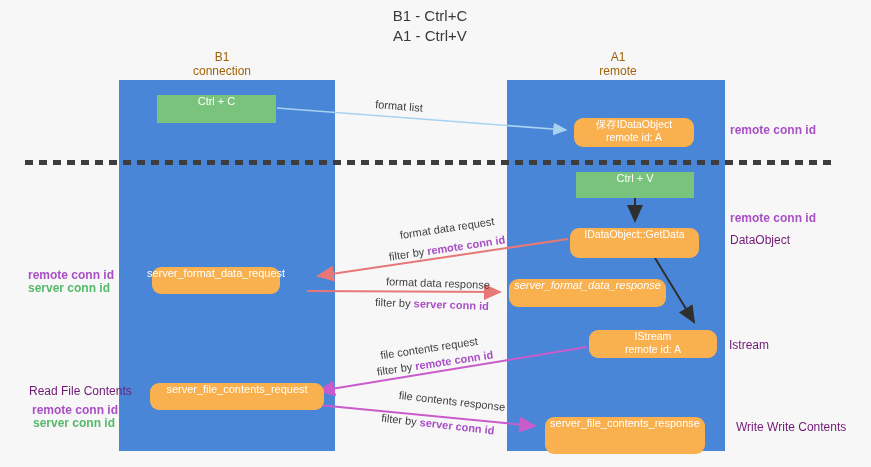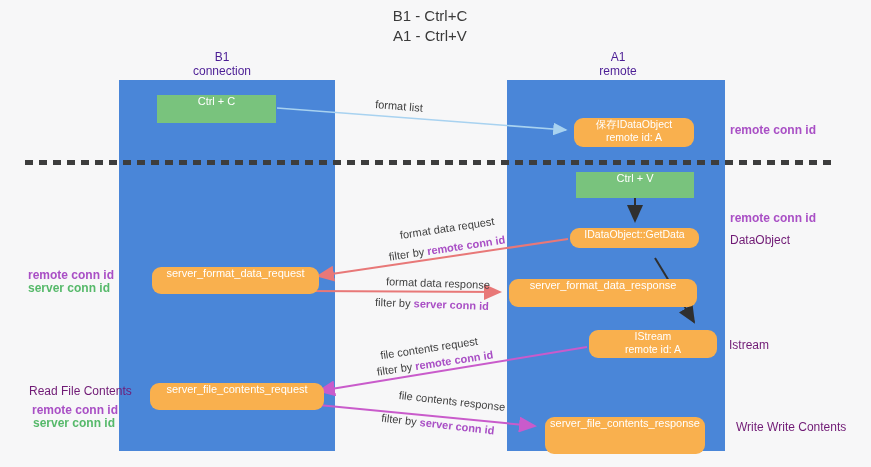--- a/index.html
+++ b/index.html
@@ -10,21 +10,21 @@
     position:relative;overflow:hidden;
     color:#3b3b3b;
   }
   .stage{position:absolute;left:0;top:0;width:871px;height:467px;}
   .title{
     position:absolute;left:330px;top:6px;width:200px;
     text-align:center;font-size:15px;line-height:20px;color:#3a3a3a;
   }
   .lifeline-header{
     position:absolute;top:50px;width:128px;text-align:center;
-    font-size:12px;line-height:14px;color:#4c1d95;
+    font-size:12px;line-height:14px;color:#a16207;
   }
   .column{
     position:absolute;top:80px;height:371px;
     background:#4a86d8;
   }
   .divider{
     position:absolute;left:25px;top:160px;width:808px;height:5px;
     background:repeating-linear-gradient(90deg,#3d3d3d 0 8px,transparent 8px 14px);
   }
   .node{
@@ -99,30 +99,30 @@
 
   <div class="node orange" style="left:574px;top:118px;width:120px;height:29px;">
     <div class="l2">保存IDataObject</div>
     <div class="l2">remote id: A</div>
   </div>
 
   <div class="node green" style="left:576px;top:172px;width:118px;height:26px;">
     <div>Ctrl + V</div>
   </div>
 
-  <div class="node orange" style="left:570px;top:228px;width:129px;height:20px;gap:45px;">
+  <div class="node orange" style="left:570px;top:228px;width:129px;height:30px;gap:45px;">
     <div class="l2">IDataObject::GetData</div>
     <div class="l2">remote id: A</div>
   </div>
 
-  <div class="node orange" style="left:152px;top:267px;width:167px;height:27px;">
+  <div class="node orange" style="left:152px;top:267px;width:128px;height:27px;">
     <div>server_format_data_request</div>
   </div>
 
-  <div class="node orange" style="left:509px;top:279px;width:188px;height:28px;">
+  <div class="node orange" style="left:509px;top:279px;width:157px;height:28px;font-style:italic;">
     <div>server_format_data_response</div>
   </div>
 
   <div class="node orange" style="left:589px;top:330px;width:128px;height:28px;">
     <div class="l2">IStream</div>
     <div class="l2">remote id: A</div>
   </div>
 
   <div class="node orange" style="left:150px;top:383px;width:174px;height:27px;">
     <div>server_file_contents_request</div>

